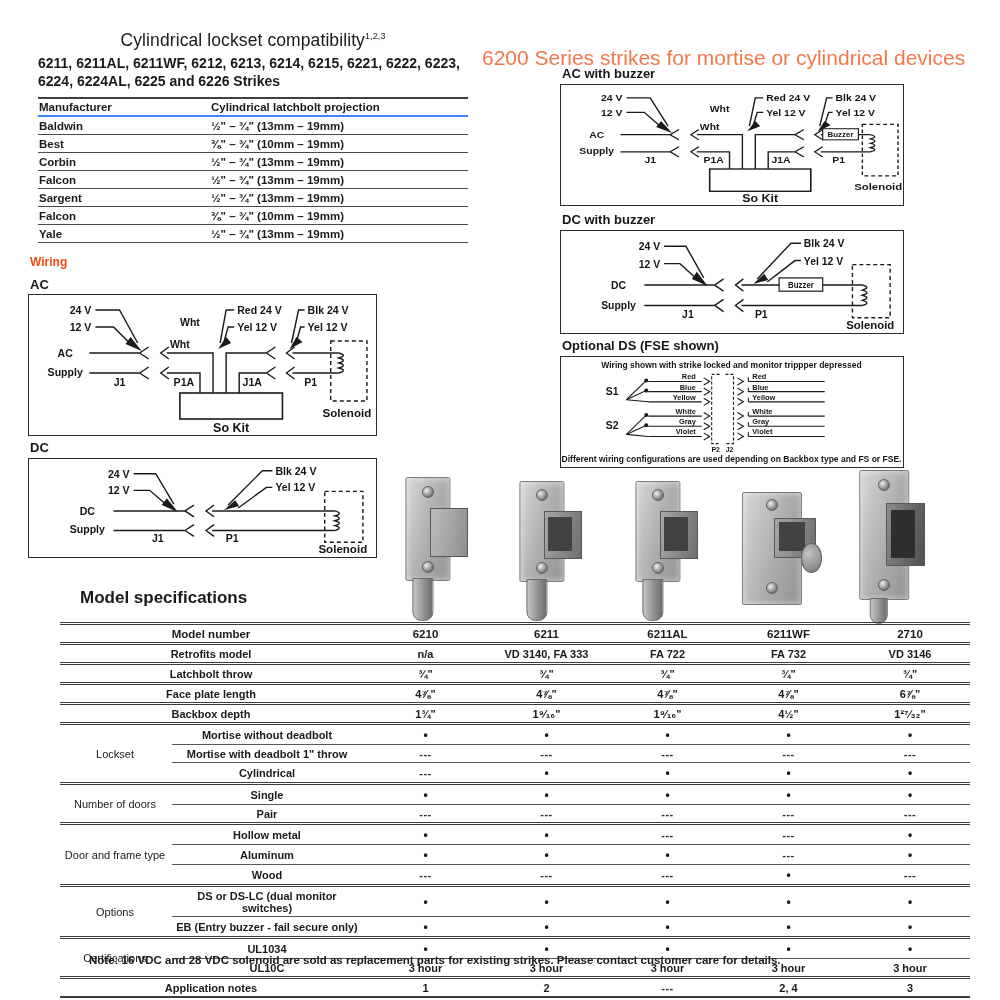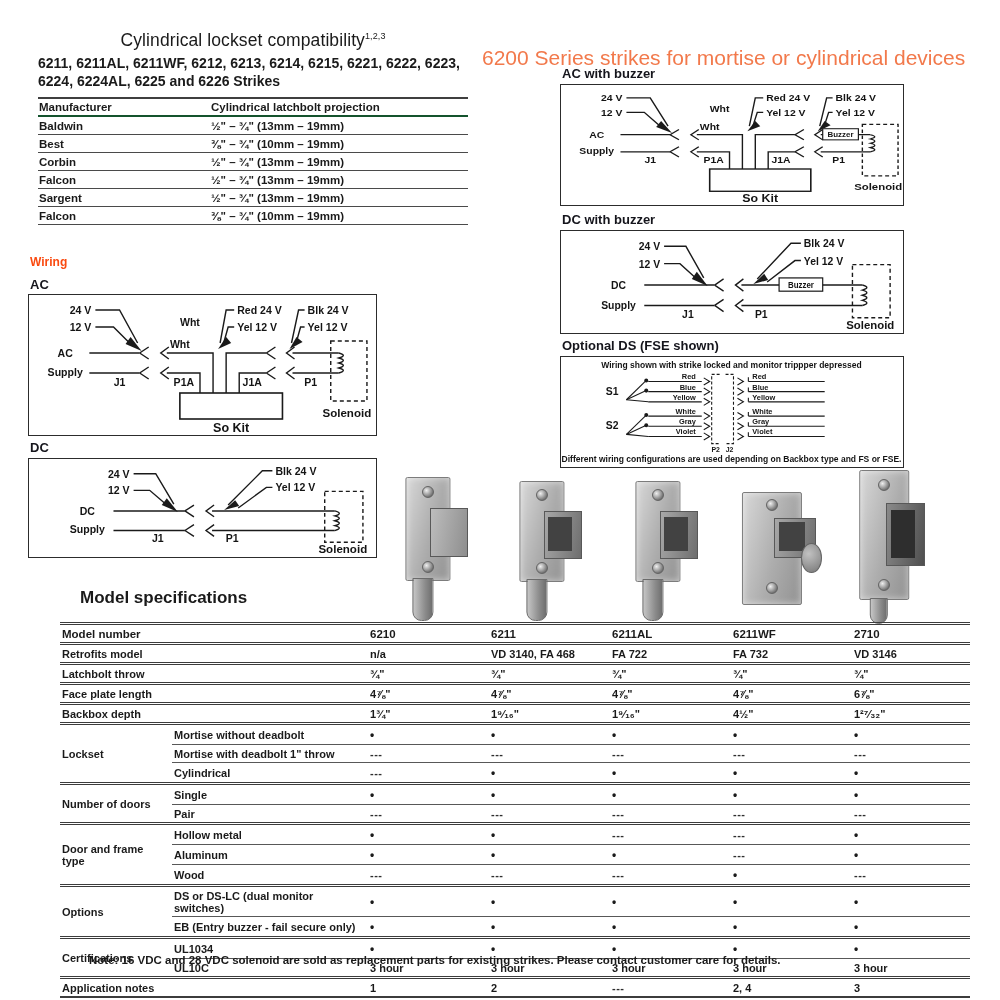--- a/index.html
+++ b/index.html
@@ -7,21 +7,21 @@
         font-family:"Liberation Sans","DejaVu Sans",sans-serif;color:#1a1a1a;}
   .abs{position:absolute;}
 
   
   .compat{left:38px;top:30px;width:430px;}
   .compat h1{margin:0;font-size:17.5px;font-weight:400;letter-spacing:.1px;text-align:center;}
   .compat h1 sup{font-size:9px;}
   .compat .sub{margin:3px 0 0 0;font-size:14px;font-weight:700;line-height:1.3;}
   table.compat-t{border-collapse:collapse;width:100%;margin-top:7px;font-size:11.5px;}
   table.compat-t th{text-align:left;font-weight:700;padding:2px 0 2px 1px;
-        border-top:2px solid #3f3f3f;border-bottom:2px solid #14532d;margin-top:37px;}
+        border-top:2px solid #3f3f3f;border-bottom:2px solid #3b82f6;margin-top:37px;}
   table.compat-t td{padding:2.5px 0 2.5px 1px;font-weight:600;border-bottom:1.6px solid #4a4a4a;}
   table.compat-t th:first-child,table.compat-t td:first-child{width:40%;}
 
   
   .orange-h{font-size:12px;font-weight:800;color:#fa4a10;}
   .diag-h{font-size:13px;font-weight:800;color:#15151c;}
   .series-title{left:482px;top:34px;width:505px;font-size:21px;font-weight:400;color:#f2794b;line-height:1.1;margin-top:12px;}
 
   
   .dbox{border:1.6px solid #2c2c2c;background:#fff;}
@@ -55,26 +55,26 @@
   .strike.v4 .s-hole.bot{top:78%;}
   .strike.v5 .s-plate{height:84%;width:58%;}
   .strike.v5 .s-keeper{background:linear-gradient(100deg,#8a8a8a,#4f4f4f);height:40%;}
   .strike.v5 .s-cavity{background:#2e2e2e;height:32%;}
   .strike.v5 .s-hole.bot{top:72%;}
   .strike.v5 .s-tube{top:84%;height:16%;width:20%;}
   .strike.v1 .s-keeper{background:linear-gradient(100deg,#bdbdbd,#8e8e8e);}
 
   
   .specs-h{left:80px;top:588px;font-size:17px;font-weight:800;}
-  .spec-wrap{left:60px;top:622px;width:910px;}
+  .spec-wrap{left:60px;top:622px;width:910px;text-align:center;}
   table.spec{border-collapse:collapse;width:100%;font-size:11px;table-layout:fixed;}
   table.spec td{padding:2.5px 4px 2.5px 2px;vertical-align:middle;border-top:1.4px solid #585858;}
   table.spec tr.strong td{border-top:3px double #3c3c3c;}
   table.spec tr:first-child td{border-top:3px double #3c3c3c;}
-  table.spec td.group{font-weight:700;}
+  table.spec td.group{font-weight:400;}
   table.spec td.lbl{font-weight:700;}
   table.spec td.val{font-weight:600;padding-left:6px;}
   table.spec tr.model-row td{font-weight:700;font-size:11.5px;}
   table.spec td.dash{letter-spacing:.5px;color:#2e2e2e;}
   table.spec td.bullet{font-size:12px;}
   table.spec{border-bottom:2px solid #3c3c3c;}
   .spec-note{left:60px;top:954px;width:912px;font-size:11.5px;font-weight:600;margin-left:29px;}
   .spec-note b{font-weight:800;}
 </style>
 </head>
@@ -109,20 +109,24 @@
             <td>Falcon</td>
             <td>½" – ¾" (13mm – 19mm)</td>
           </tr>
           <tr>
             <td>Sargent</td>
             <td>½" – ¾" (13mm – 19mm)</td>
           </tr>
           <tr>
             <td>Falcon</td>
             <td>⅜" – ¾" (10mm – 19mm)</td>
+          </tr>
+          <tr>
+            <td>Yale</td>
+            <td>½" – ¾" (13mm – 19mm)</td>
           </tr>
         </tbody>
     </table>
   </div>
 
   <div class="abs orange-h" style="left:30px;top:255px;">Wiring</div>
   <div class="abs diag-h" style="left:30px;top:277px;">AC</div>
   <div class="abs dbox diagram" style="left:28px;top:294px;width:347px;height:140px;" id="diag-ac">
       <svg viewBox="0 0 345 140" preserveAspectRatio="none" class="dg">
         <text x="62" y="19" text-anchor="end" class="">24 V</text>
@@ -411,21 +415,21 @@
             <td colspan="2" class="lbl">Model number</td>
             <td class="val">6210</td>
             <td class="val">6211</td>
             <td class="val">6211AL</td>
             <td class="val">6211WF</td>
             <td class="val">2710</td>
           </tr>
           <tr class="strong">
             <td colspan="2" class="lbl">Retrofits model</td>
             <td class="val">n/a</td>
-            <td class="val">VD 3140, FA 468</td>
+            <td class="val">VD 3140, FA 333</td>
             <td class="val">FA 722</td>
             <td class="val">FA 732</td>
             <td class="val">VD 3146</td>
           </tr>
           <tr class="strong">
             <td colspan="2" class="lbl">Latchbolt throw</td>
             <td class="val">¾"</td>
             <td class="val">¾"</td>
             <td class="val">¾"</td>
             <td class="val">¾"</td>

